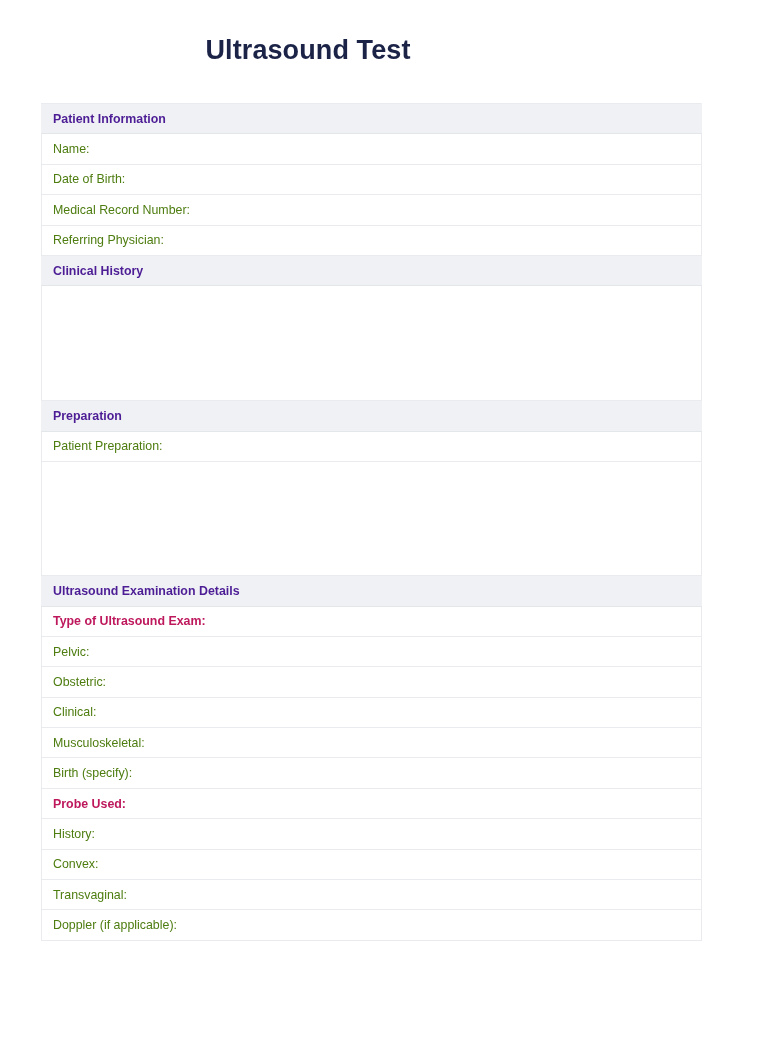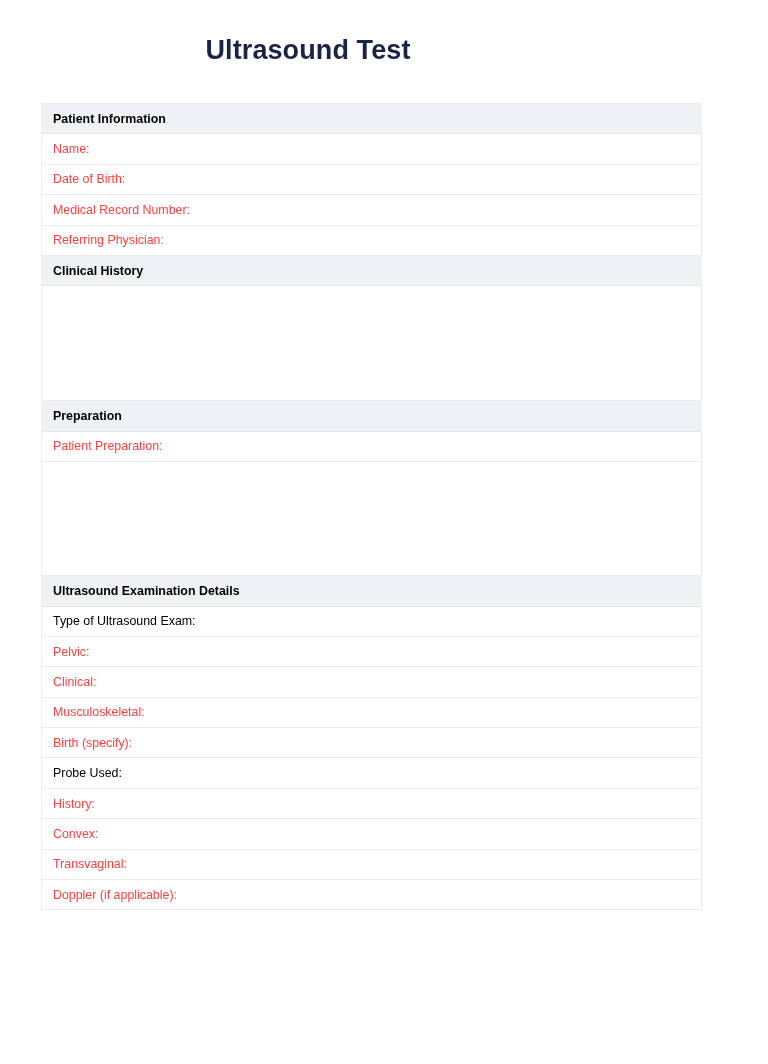--- a/index.html
+++ b/index.html
@@ -39,44 +39,44 @@
     table-layout: fixed;
   }
   .form-table tr {
     height: 30.4px;
   }
   .form-table td {
     padding: 0 0 0 11px;
     vertical-align: middle;
     font-size: 12.4px;
     line-height: 16px;
-    color: #ef4444;
+    color: #4d7c0f;
     border-bottom: 1px solid #e9ebee;
     border-left: 1px solid #e9ebee;
     border-right: 1px solid #e9ebee;
     background: #ffffff;
     box-sizing: border-box;
     height: 30.4px;
     overflow: hidden;
     white-space: nowrap;
   }
   .form-table tr:first-child td {
     border-top: 1px solid #e9ebee;
   }
   td.section-header {
     background: #eff1f4;
     font-weight: bold;
-    color: #000000;
+    color: #4c1d95;
     border-left: 1px solid #eff1f4;
     border-right: 1px solid #eff1f4;
     border-bottom: 1px solid #e4e7ea;
   }
   td.sub-header {
-    font-weight: normal;
-    color: #000000;
+    font-weight: bold;
+    color: #be185d;
   }
   tr.blank-row td {
     height: 115px;
   }
   tr.blank-row-2 td {
     height: 114px;
   }
 </style>
 </head>
 <body>
@@ -120,20 +120,23 @@
         <tr>
           <td class="section-header">Ultrasound Examination Details</td>
         </tr>
         <tr>
           <td class="sub-header">Type of Ultrasound Exam:</td>
         </tr>
         <tr>
           <td>Pelvic:</td>
         </tr>
         <tr>
+          <td>Obstetric:</td>
+        </tr>
+        <tr>
           <td>Clinical:</td>
         </tr>
         <tr>
           <td>Musculoskeletal:</td>
         </tr>
         <tr>
           <td>Birth (specify):</td>
         </tr>
         <tr>
           <td class="sub-header">Probe Used:</td>

